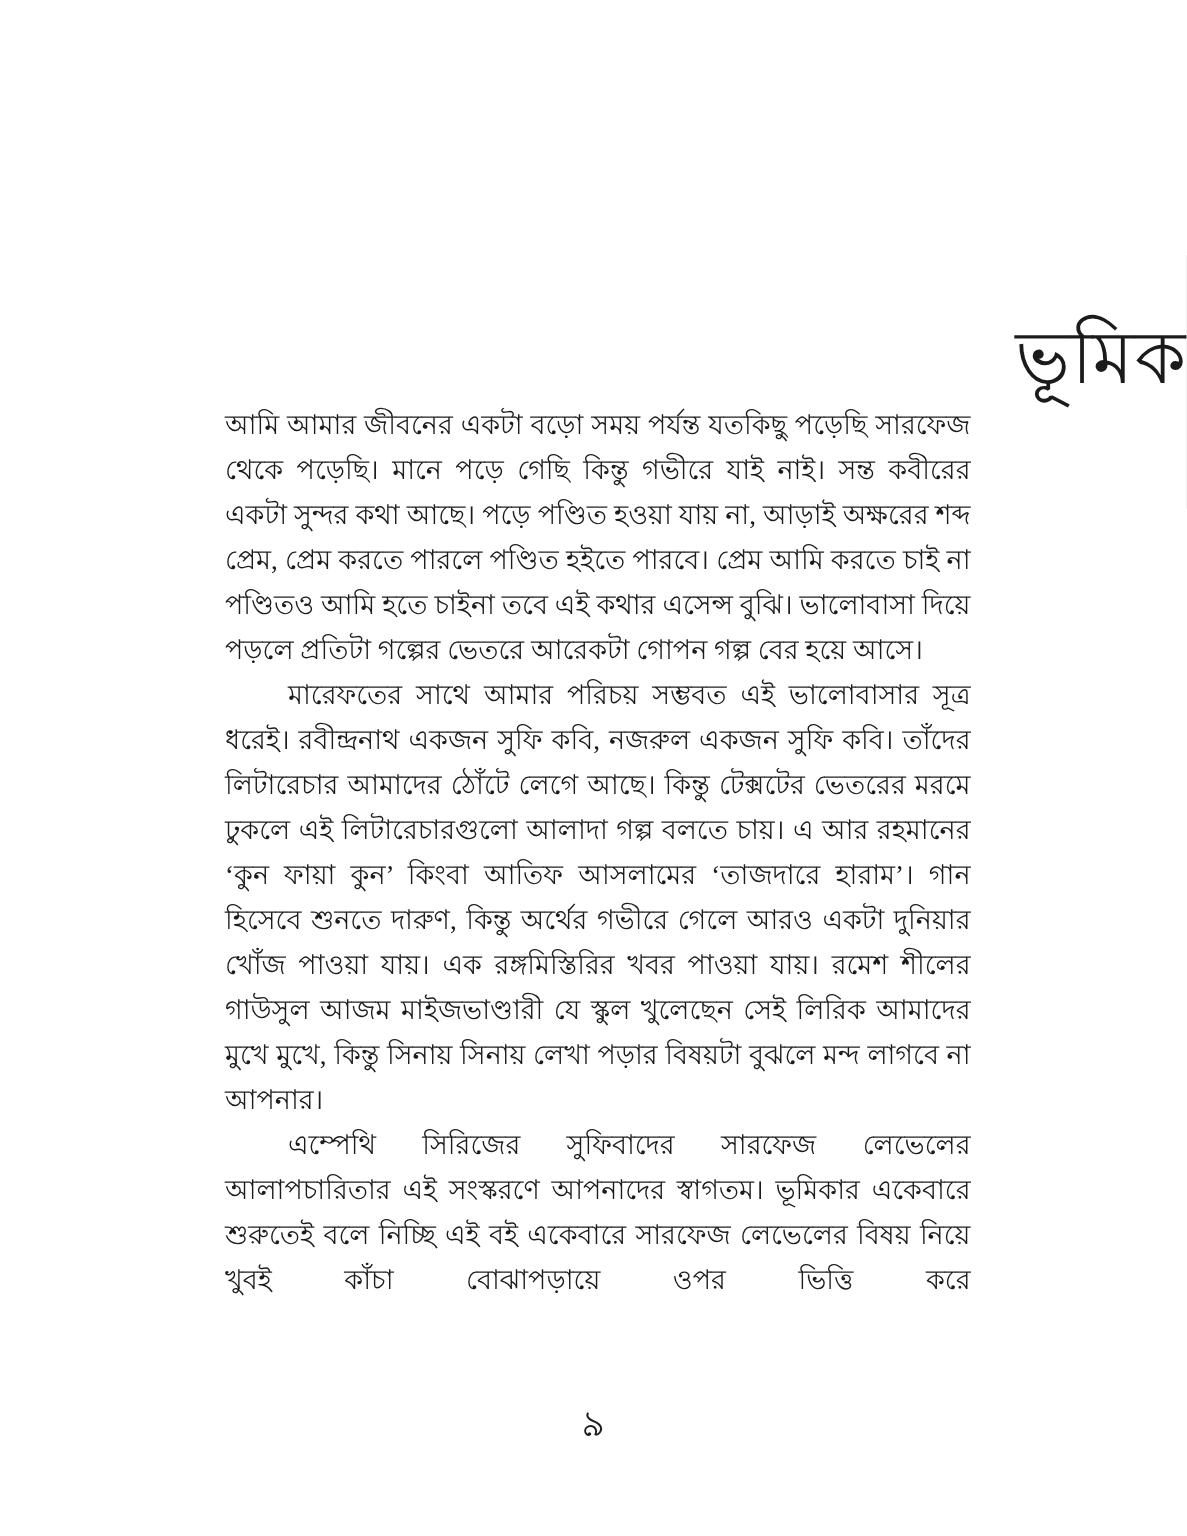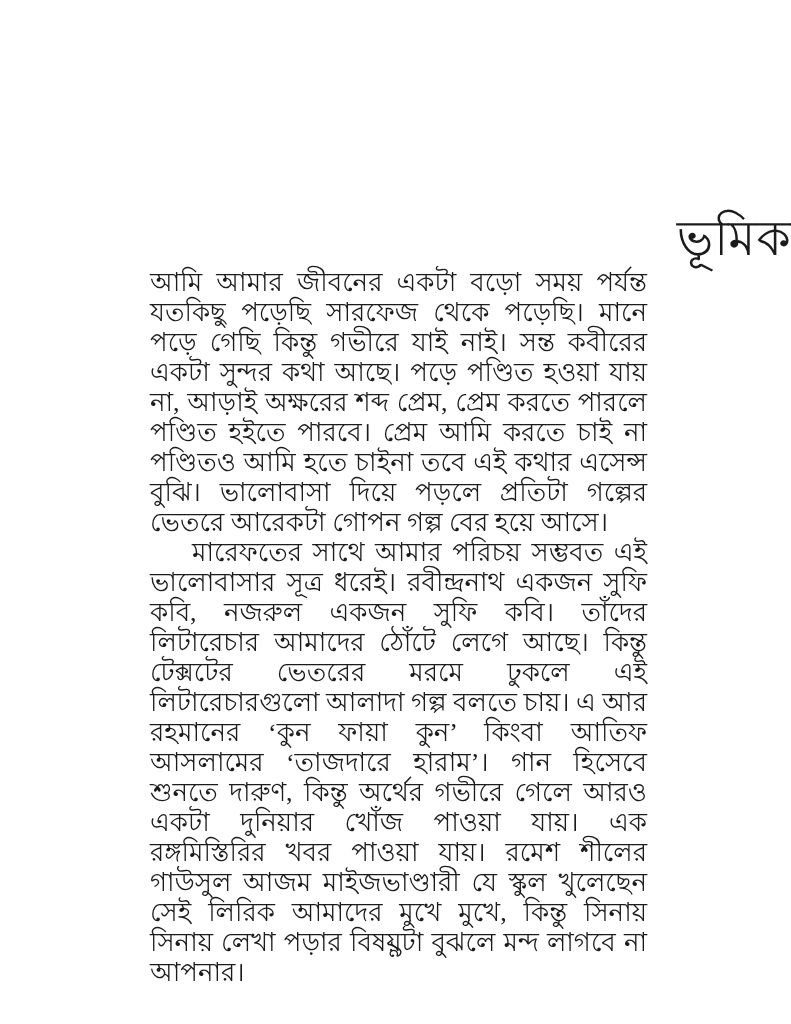--- a/index.html
+++ b/index.html
@@ -26,21 +26,21 @@
     font-size: 49px;
     font-weight: normal;
     margin: 15px;
     letter-spacing: 1px;
   }
   .body-text {
     position: absolute;
     top: 268px;
     left: 150px;
     width: 497px;
-    font-size: 26px;
+    font-size: 18px;
     line-height: 30px;
     text-align: justify;
   }
   .body-text p {
     margin: 0;
     padding: 0;
   }
   .body-text p.indented {
     text-indent: 42px;
     font-family: Liberation Serif, serif;
@@ -60,17 +60,18 @@
 </head>
 <body>
 
 <div class="page">
 
   <h1 class="chapter-title">ভূমিকা</h1>
 
   <div class="body-text">
     <p>আমি আমার জীবনের একটা বড়ো সময় পর্যন্ত যতকিছু পড়েছি সারফেজ থেকে পড়েছি। মানে পড়ে গেছি কিন্তু গভীরে যাই নাই। সন্ত কবীরের একটা সুন্দর কথা আছে। পড়ে পণ্ডিত হওয়া যায় না, আড়াই অক্ষরের শব্দ প্রেম, প্রেম করতে পারলে পণ্ডিত হইতে পারবে। প্রেম আমি করতে চাই না পণ্ডিতও আমি হতে চাইনা তবে এই কথার এসেন্স বুঝি। ভালোবাসা দিয়ে পড়লে প্রতিটা গল্পের ভেতরে আরেকটা গোপন গল্প বের হয়ে আসে।</p>
     <p class="indented">মারেফতের সাথে আমার পরিচয় সম্ভবত এই ভালোবাসার সূত্র ধরেই। রবীন্দ্রনাথ একজন সুফি কবি, নজরুল একজন সুফি কবি। তাঁদের লিটারেচার আমাদের ঠোঁটে লেগে আছে। কিন্তু টেক্সটের ভেতরের মরমে ঢুকলে এই লিটারেচারগুলো আলাদা গল্প বলতে চায়। এ আর রহমানের ‘কুন ফায়া কুন’ কিংবা আতিফ আসলামের ‘তাজদারে হারাম’। গান হিসেবে শুনতে দারুণ, কিন্তু অর্থের গভীরে গেলে আরও একটা দুনিয়ার খোঁজ পাওয়া যায়। এক রঙ্গমিস্তিরির খবর পাওয়া যায়। রমেশ শীলের গাউসুল আজম মাইজভাণ্ডারী যে স্কুল খুলেছেন সেই লিরিক আমাদের মুখে মুখে, কিন্তু সিনায় সিনায় লেখা পড়ার বিষয়টা বুঝলে মন্দ লাগবে না আপনার।</p>
+    <p class="indented continues">এম্পেথি সিরিজের সুফিবাদের সারফেজ লেভেলের আলাপচারিতার এই সংস্করণে আপনাদের স্বাগতম। ভূমিকার একেবারে শুরুতেই বলে নিচ্ছি এই বই একেবারে সারফেজ লেভেলের বিষয় নিয়ে খুবই কাঁচা বোঝাপড়ায়ে ওপর ভিত্তি করে</p>
   </div>
 
   <div class="page-number">৯</div>
 
 </div>
 
 </body></html>

